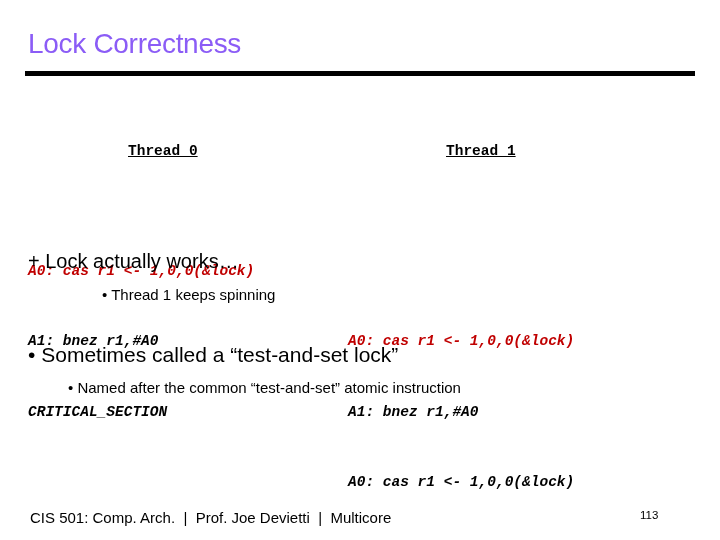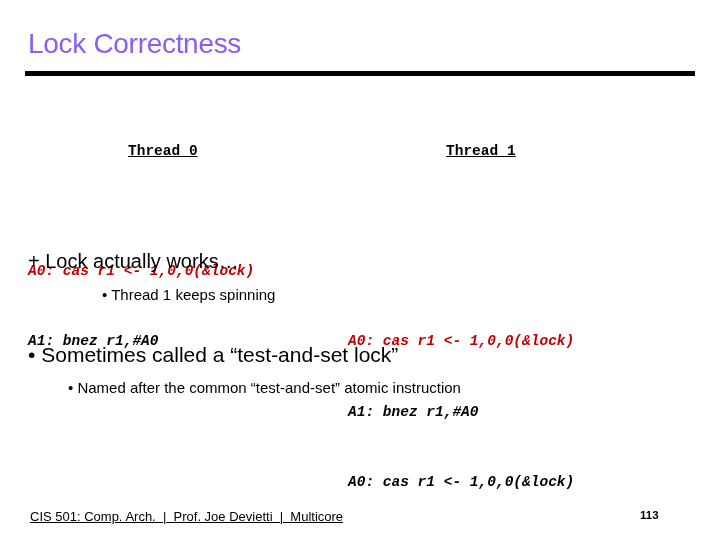--- a/index.html
+++ b/index.html
@@ -79,43 +79,42 @@
   #bullet-works      { left: 28px;  top: 250px; }
   #bullet-spinning   { left: 62px;  top: 285px; margin-left: 40px; }
   #bullet-tas        { left: 28px;  top: 343px; font-size: 21px; }
   #bullet-named      { left: 62px;  top: 378px; margin-left: 6px; }
 
   
   #footer-text {
     position: absolute;
     left: 30px;
     top: 509px;
-    font-size: 13px;
+    font-size: 15px;
     white-space: pre;
-    text-decoration: underline;
   }
   #page-number {
     position: absolute;
     left: 640px;
     top: 509px;
     font-size: 11.5px;
-    font-weight: bold;
   }
 </style>
 </head>
 <body>
 
 <div id="slide-title">Lock Correctness</div>
 <div id="title-rule"></div>
 
 <div class="code-block" id="thread0-block">
   <span class="thread-heading" id="thread0-heading">Thread 0</span>
   <span class="code-lines">
     <span class="code-line red">A0: cas r1 &lt;- 1,0,0(&amp;lock)</span>
     <span class="code-line">A1: bnez r1,#A0</span>
+    <span class="code-line">CRITICAL_SECTION</span>
   </span>
 </div>
 
 <div class="code-block" id="thread1-block">
   <span class="thread-heading" id="thread1-heading">Thread 1</span>
   <span class="code-lines">
     <span class="code-line blank">&nbsp;</span>
     <span class="code-line red">A0: cas r1 &lt;- 1,0,0(&amp;lock)</span>
     <span class="code-line">A1: bnez r1,#A0</span>
     <span class="code-line">A0: cas r1 &lt;- 1,0,0(&amp;lock)</span>

